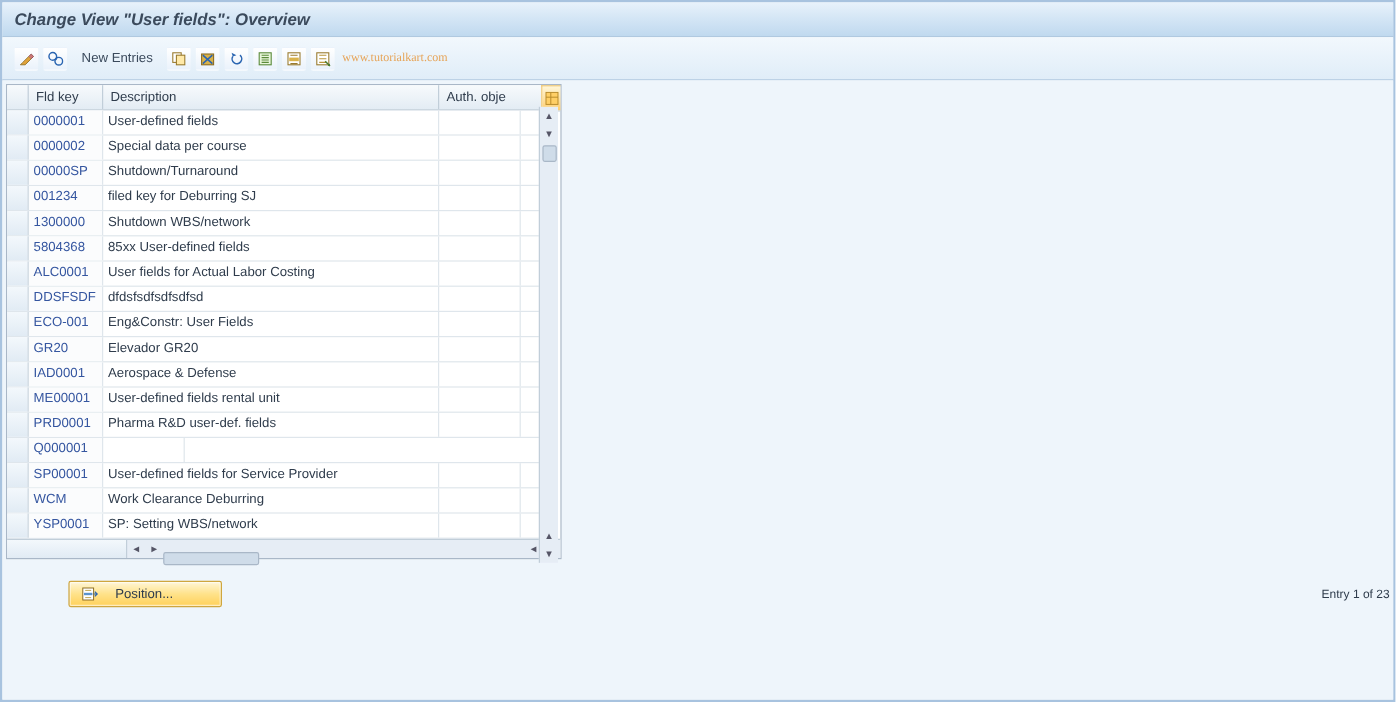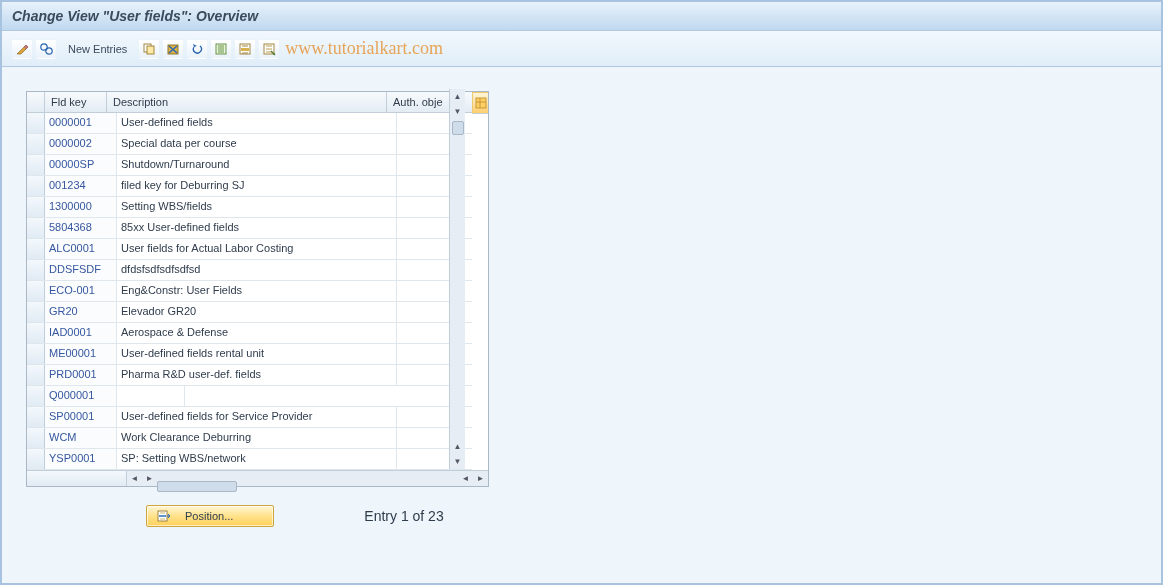--- a/index.html
+++ b/index.html
@@ -51,28 +51,28 @@
       border-radius: 2px;
     }
     .tb-text-btn {
       padding: 2px 8px;
       color: #3b4a5c;
       cursor: pointer;
       font-size: 11px;
     }
     .watermark {
       color: #e69c47;
-      font-size: 18px;
+      font-size: 10px;
       font-family: Georgia, serif;
       margin-left: 2px;
       opacity: 0.9;
     }
     .content {
       flex: 1;
-      padding: 24px;
+      padding: 3px;
       background: #eef5fb;
       position: relative;
     }
     .table-frame {
       width: 463px;
       border: 1px solid #a9b7c7;
       background: #fff;
       display: flex;
       flex-direction: column;
     }
@@ -122,21 +122,21 @@
       white-space: nowrap;
       text-overflow: ellipsis;
     }
     .cell.rowhead {
       width: 18px;
       background: linear-gradient(to bottom, #f3f8fc, #e1ebf4);
       border-right: 1px solid #c1ced9;
       padding: 0;
     }
     .cell.fldkey {
-      width: 72px;
+      width: 62px;
       color: #3556a0;
       background: #fbfcfd;
     }
     .cell.desc { width: 280px; }
     .cell.auth { width: 68px; }
     .vscroll {
       width: 16px;
       background: #e6edf5;
       border-left: 1px solid #c1ced9;
       position: relative;
@@ -181,39 +181,40 @@
       position:absolute; left:0; top:2px;
       width: 80px; height: 11px;
       background: #cfdce9;
       border:1px solid #a9b7c7;
       border-radius:2px;
     }
     .footer-row {
       display:flex;
       align-items:center;
       margin-top: 18px;
-      margin-left: 120px;
+      margin-left: 52px;
       gap: 90px;
+      justify-content: space-between;
     }
     .position-btn {
       display:flex;
       align-items:center;
       gap:14px;
       background: linear-gradient(to bottom, #fff6d6, #ffe28a 50%, #ffd15a);
       border: 1px solid #cfa63e;
       padding: 3px 40px 3px 10px;
       border-radius: 2px;
       cursor:pointer;
       color:#2f3c4c;
       box-shadow: inset 0 0 0 1px rgba(255,255,255,0.6);
     }
     .position-btn .pico {
       width:14px;height:14px;
     }
-    .entry-text { color:#2f3c4c; font-size:14px; }
+    .entry-text { color:#2f3c4c; font-size:10px; }
     svg { display:block; }
   </style>
 </head>
 <body>
 
 <div class="window">
 
   <div class="titlebar">
     <span class="titlebar-text">Change View "User fields": Overview</span>
   </div>
@@ -307,21 +308,21 @@
               </div>
               <div class="row">
                 <div class="cell rowhead"></div>
                 <div class="cell fldkey">001234</div>
                 <div class="cell desc">filed key for Deburring SJ</div>
                 <div class="cell auth"></div>
               </div>
               <div class="row">
                 <div class="cell rowhead"></div>
                 <div class="cell fldkey">1300000</div>
-                <div class="cell desc">Setting WBS/fields</div>
+                <div class="cell desc">Shutdown WBS/network</div>
                 <div class="cell auth"></div>
               </div>
               <div class="row">
                 <div class="cell rowhead"></div>
                 <div class="cell fldkey">5804368</div>
                 <div class="cell desc">85xx User-defined fields</div>
                 <div class="cell auth"></div>
               </div>
               <div class="row">
                 <div class="cell rowhead"></div>

